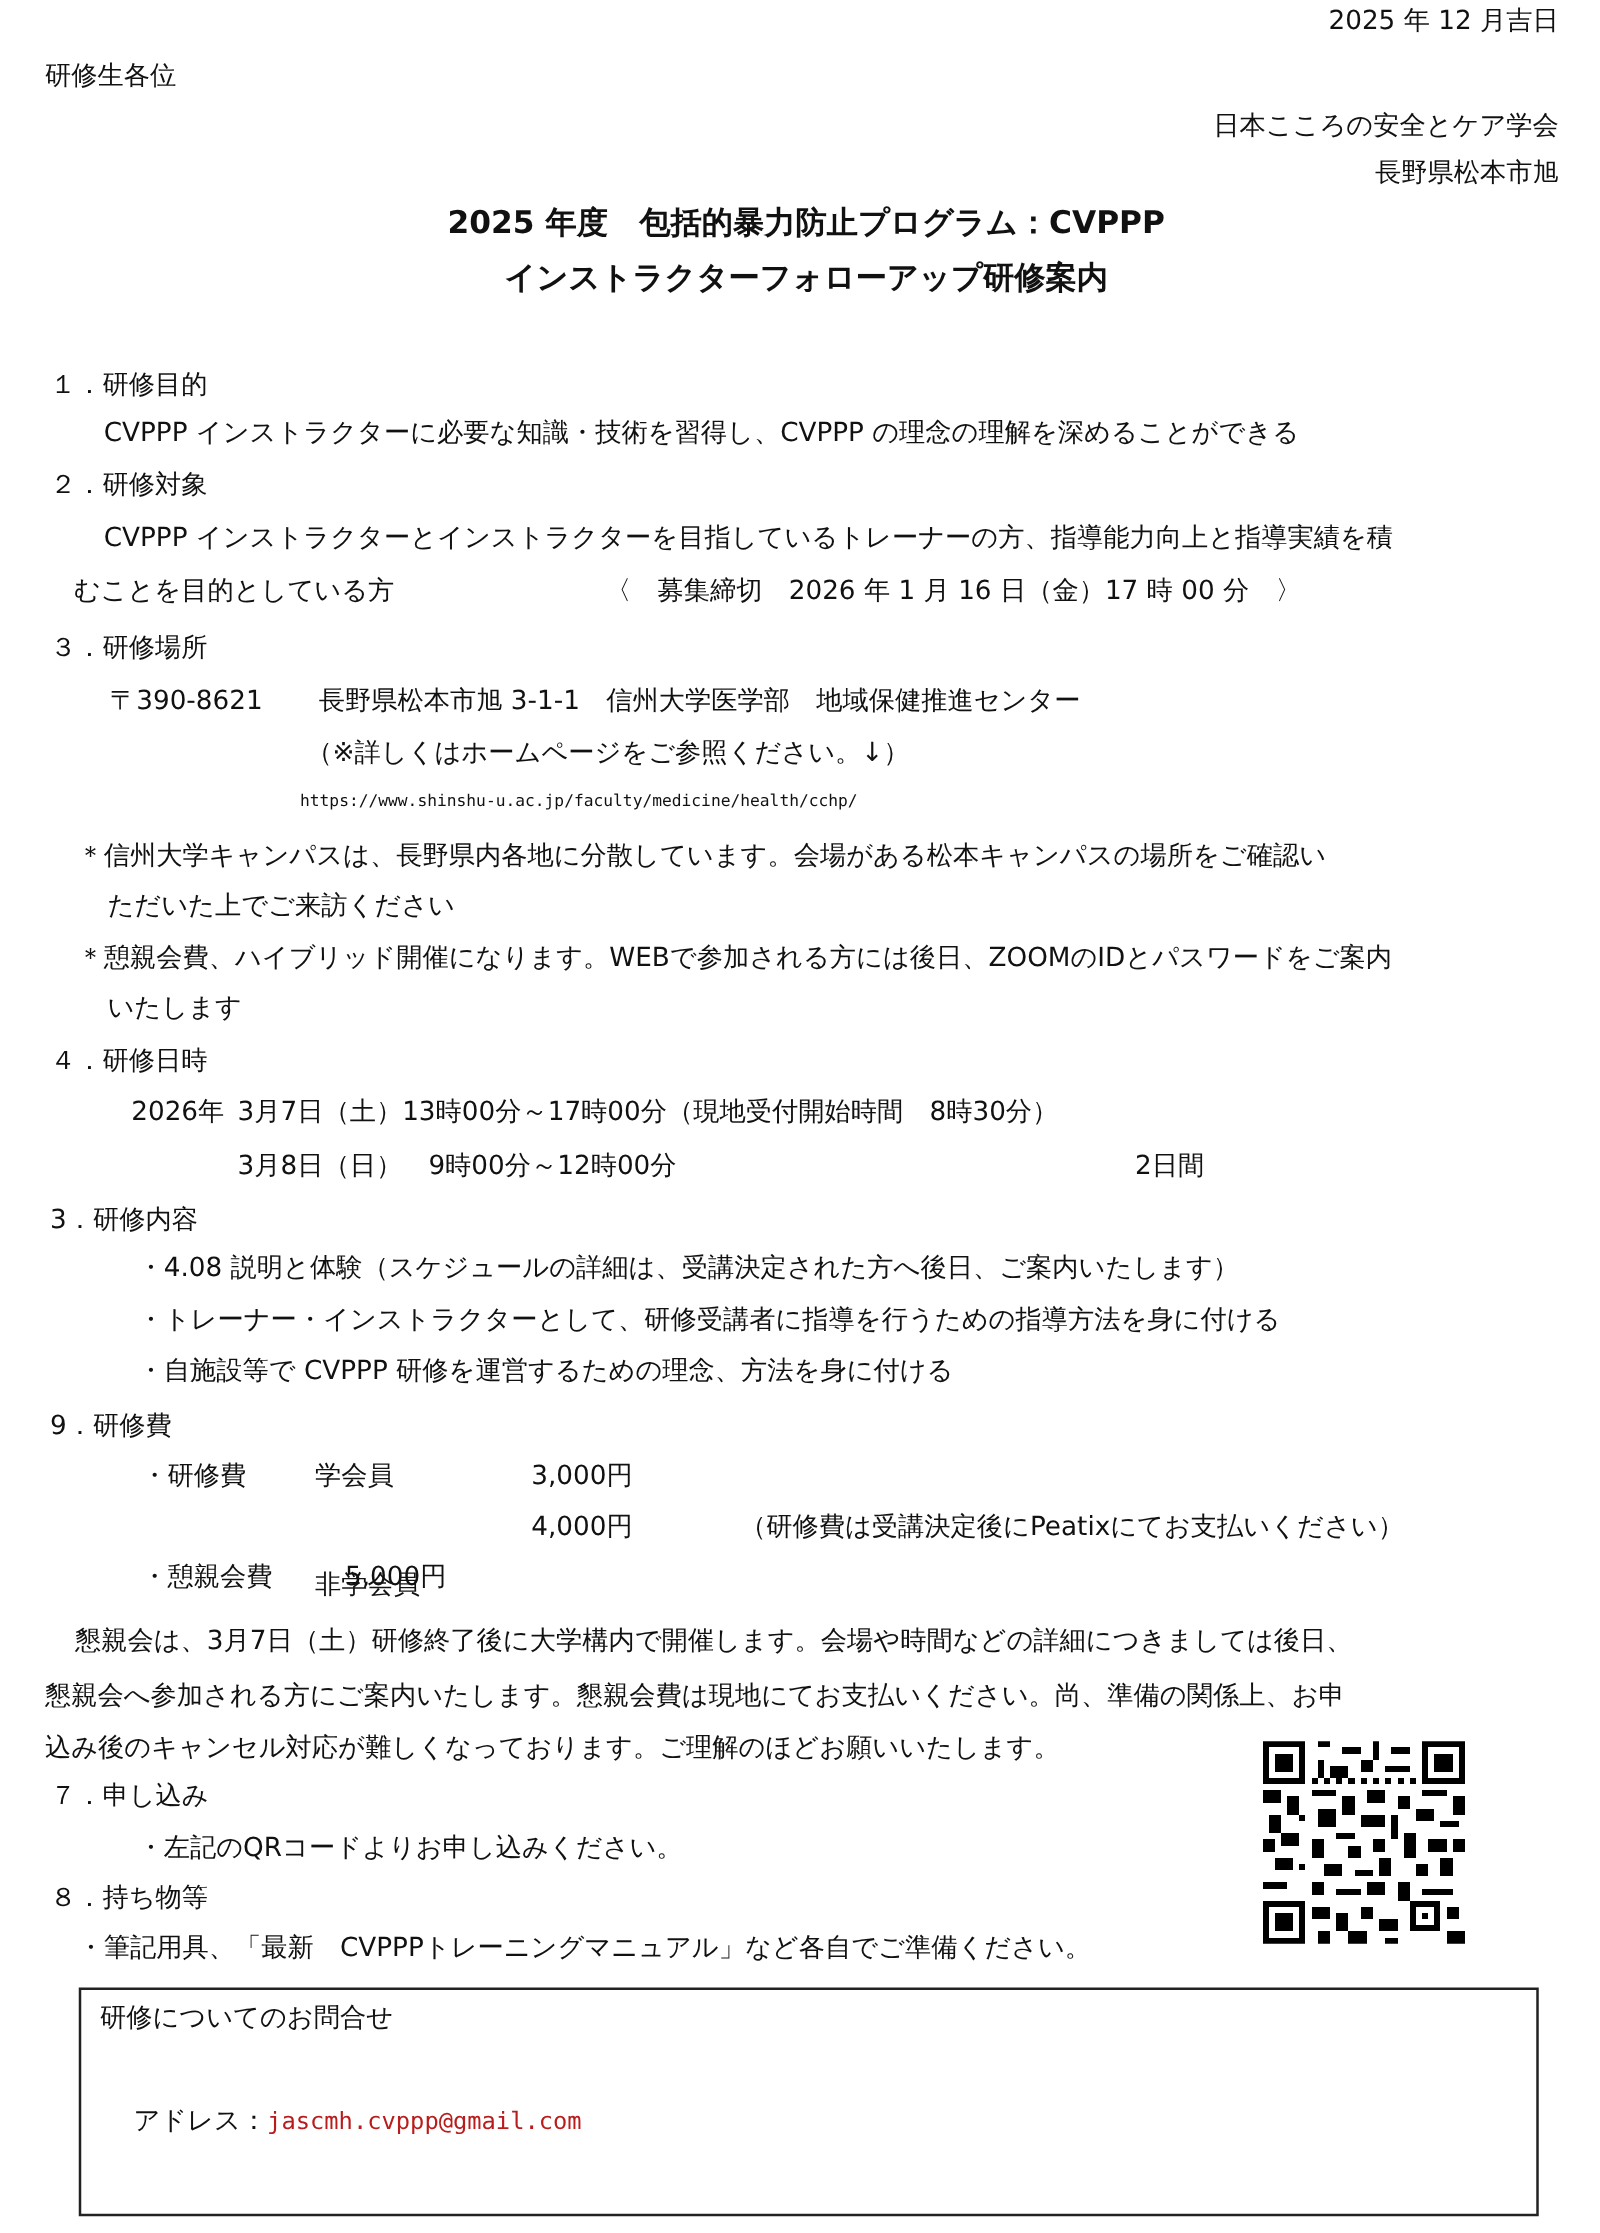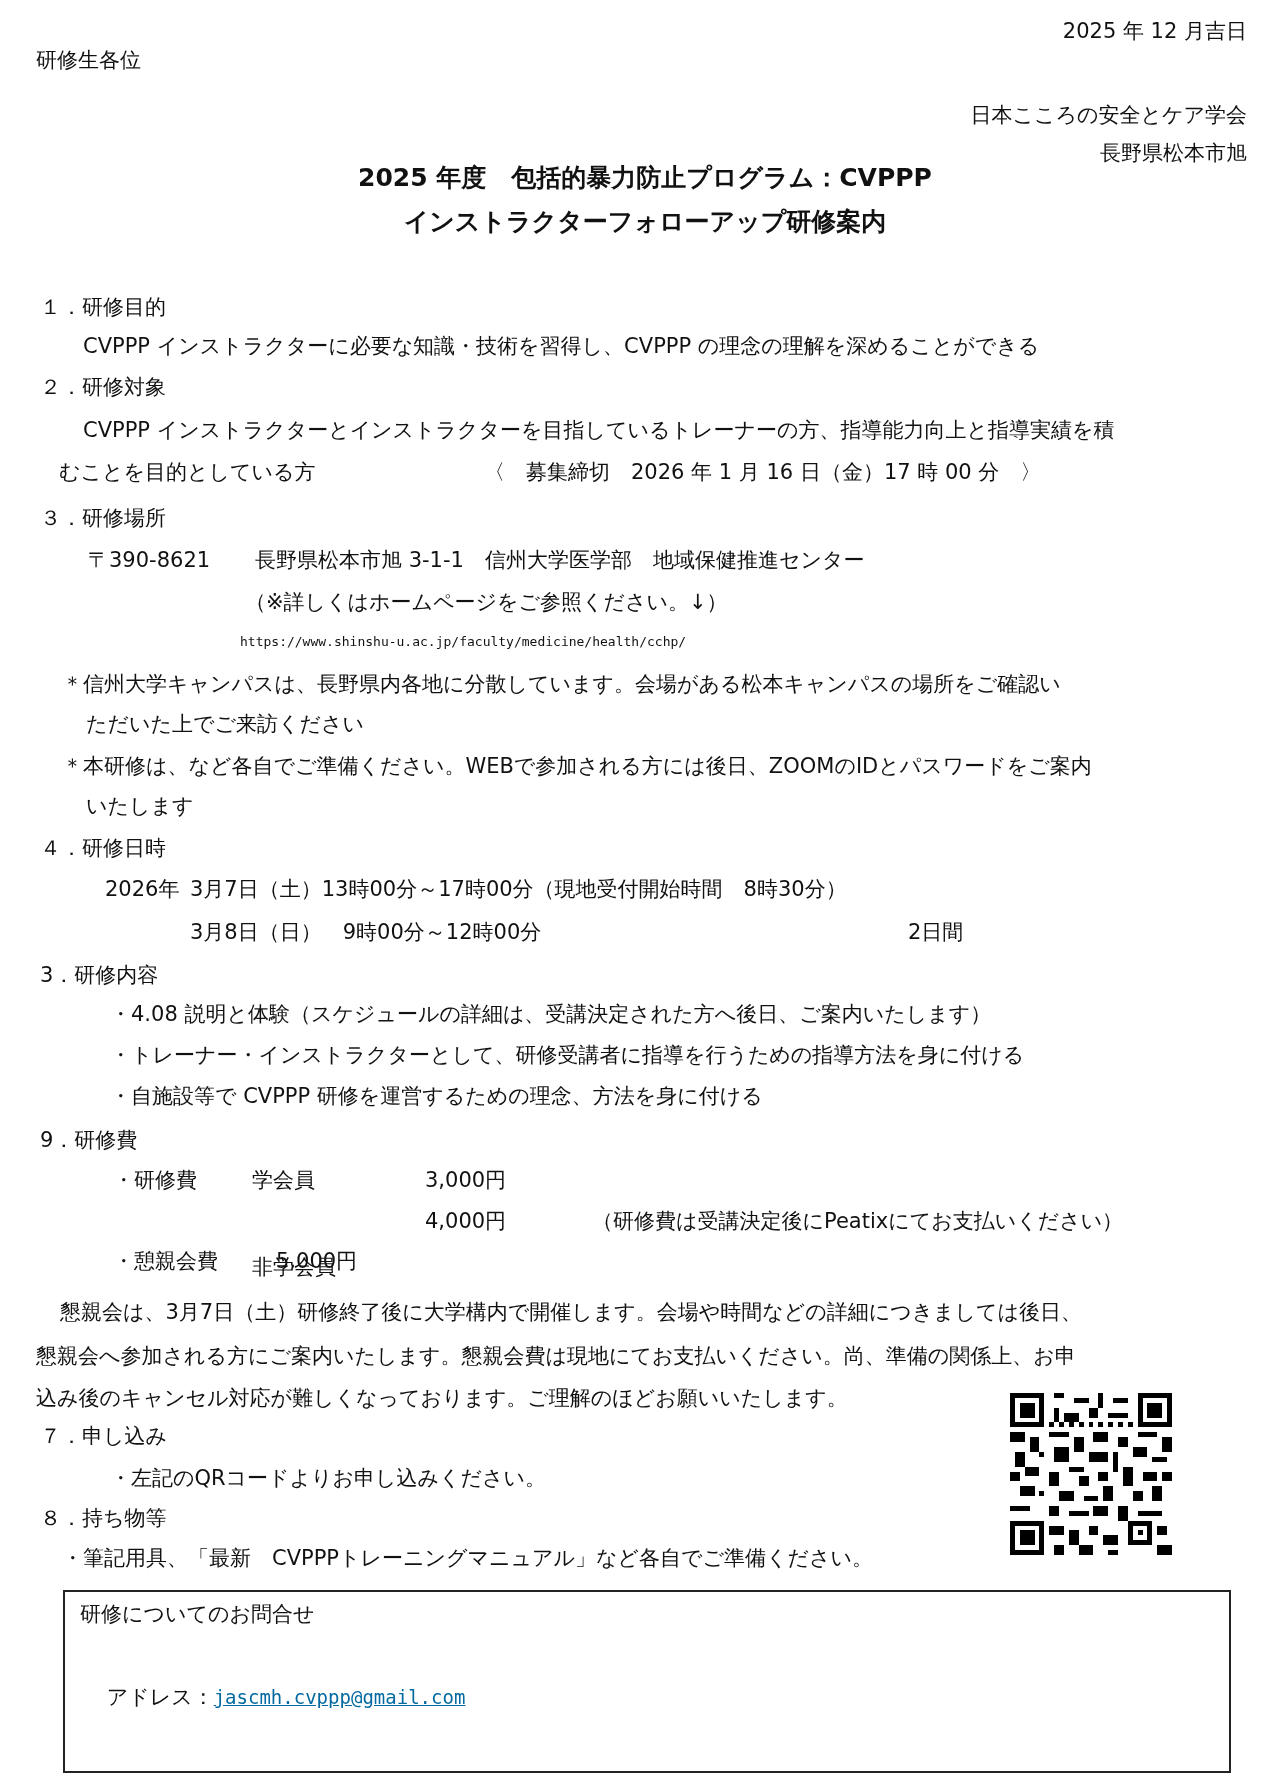--- a/index.html
+++ b/index.html
@@ -1,24 +1,24 @@
 <!DOCTYPE html>
 <html><head>
 <meta charset="utf-8">
 <style>
   html, body { margin: 0; padding: 0; background: #ffffff; }
   body { width: 1280px; height: 1786px; position: relative; overflow: hidden;
          font-family: "DejaVu Sans", "Liberation Sans", sans-serif; color: #111111; }
   .ln { position: absolute; white-space: pre; font-size: 21px; line-height: 28px; transform: translateY(-50%); }
-  .r { right: 33px; text-align: center; margin-top: 15px; }
+  .r { right: 33px; text-align: center; }
   .h { font-weight: normal; }
   .title { position: absolute; left: 0; width: 1290px; text-align: center; font-size: 25px; font-weight: bold;
            line-height: 32px; transform: translateY(-50%); white-space: pre; }
   .box { position: absolute; left: 63px; top: 1590px; width: 1168px; height: 183px; border: 2px solid #222; box-sizing: border-box; }
-  .email { color: #0369a1; text-decoration: underline; }
+  .email { color: #b91c1c; }
   .qr { position: absolute; left: 1010px; top: 1393px; width: 162px; height: 162px; }
 </style>
 </head>
 <body>
 
 <div class="ln r" style="top:16px">2025 年 12 月吉日</div>
 <div class="ln" style="left:36px; top:60px">研修生各位</div>
 <div class="ln r" style="top:100px">日本こころの安全とケア学会</div>
 <div class="ln r" style="top:138px">長野県松本市旭</div>
 
@@ -33,21 +33,21 @@
 <div class="ln" style="left:59px; top:472px">むことを目的としている方</div>
 <div class="ln" style="left:484px; top:472px">〈　募集締切　2026 年 1 月 16 日（金）17 時 00 分　〉</div>
 
 <div class="ln h" style="left:40px; top:518px">３．研修場所</div>
 <div class="ln" style="left:88px; top:560px">〒390-8621</div>
 <div class="ln" style="left:255px; top:560px">長野県松本市旭 3-1-1　信州大学医学部　地域保健推進センター</div>
 <div class="ln" style="left:245px; top:602px">（※詳しくはホームページをご参照ください。↓）</div>
 <div class="ln" style="left:240px; top:642px; font-family:'DejaVu Sans Mono','Liberation Mono',monospace; font-size:13px;">https://www.shinshu-u.ac.jp/faculty/medicine/health/cchp/</div>
 <div class="ln" style="left:62px; top:684px">＊信州大学キャンパスは、長野県内各地に分散しています。会場がある松本キャンパスの場所をご確認い</div>
 <div class="ln" style="left:86px; top:724px">ただいた上でご来訪ください</div>
-<div class="ln" style="left:62px; top:766px">＊本研修は、など各自でご準備ください。WEBで参加される方には後日、ZOOMのIDとパスワードをご案内</div>
+<div class="ln" style="left:62px; top:766px">＊憩親会費、ハイブリッド開催になります。WEBで参加される方には後日、ZOOMのIDとパスワードをご案内</div>
 <div class="ln" style="left:86px; top:806px">いたします</div>
 
 <div class="ln h" style="left:40px; top:848px">４．研修日時</div>
 <div class="ln" style="left:105px; top:889px">2026年</div>
 <div class="ln" style="left:190px; top:889px">3月7日（土）13時00分～17時00分（現地受付開始時間　8時30分）</div>
 <div class="ln" style="left:190px; top:932px">3月8日（日）　9時00分～12時00分</div>
 <div class="ln" style="left:908px; top:932px">2日間</div>
 
 <div class="ln h" style="left:40px; top:975px">3．研修内容</div>
 <div class="ln" style="left:110px; top:1014px">・4.08 説明と体験（スケジュールの詳細は、受講決定された方へ後日、ご案内いたします）</div>

